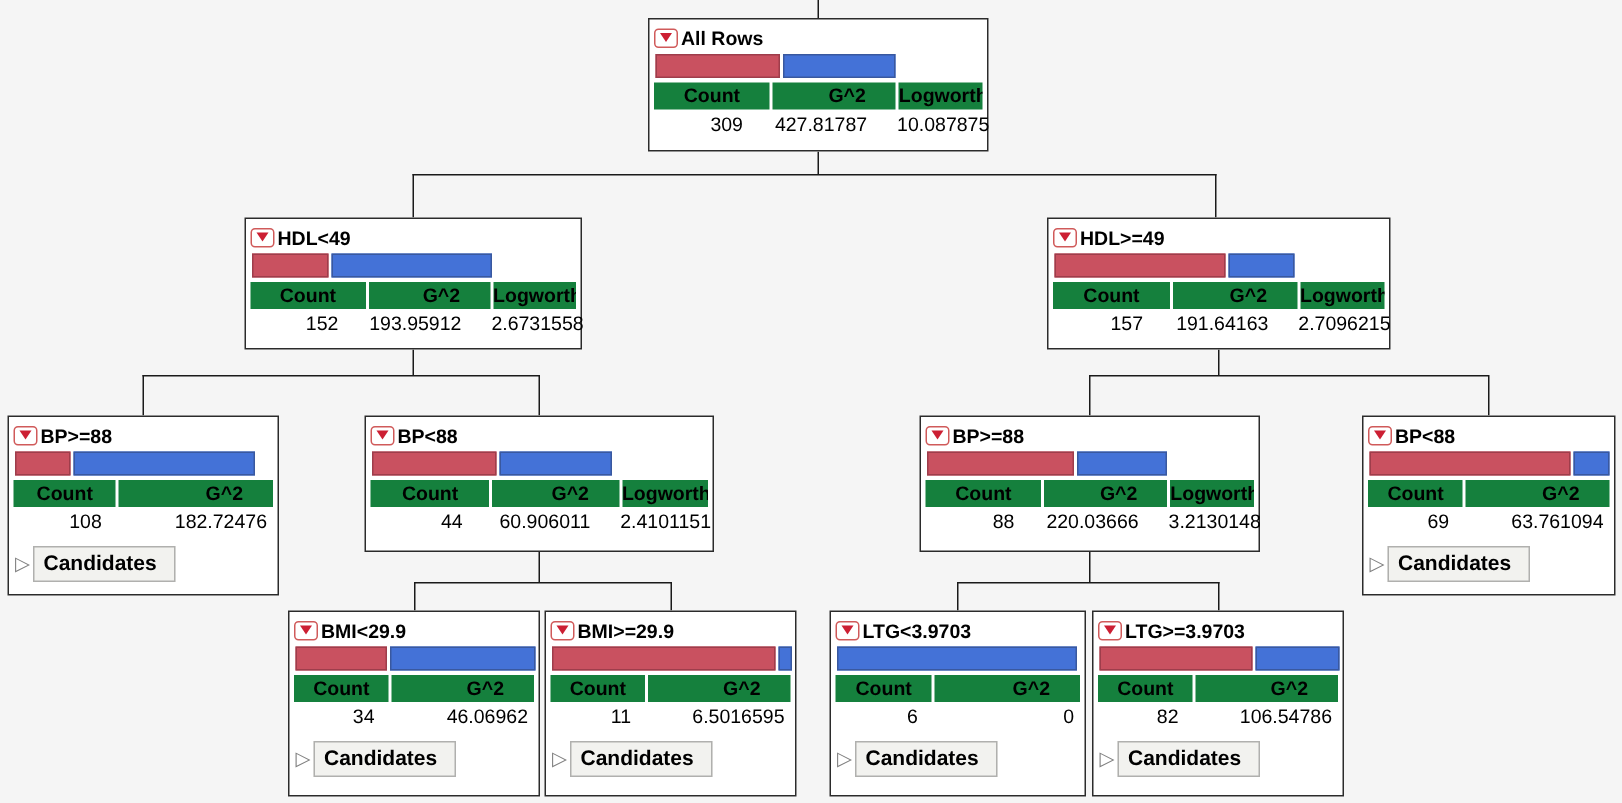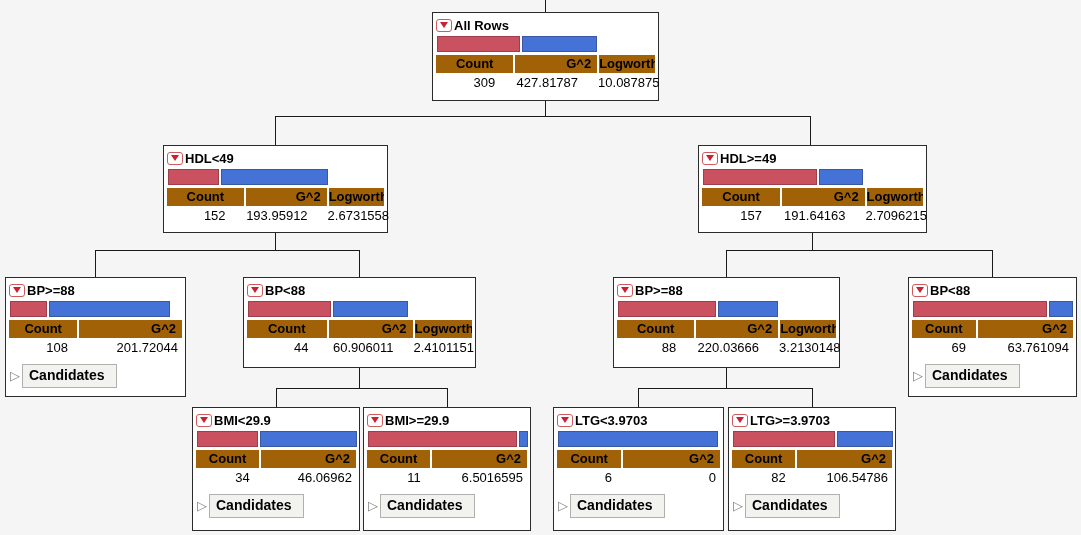--- a/index.html
+++ b/index.html
@@ -69,21 +69,21 @@
   }
   .bar-blue{
     flex:1;
     background:#4472d7;
     border:1px solid #39589f;
     box-sizing:border-box;
     height:100%;
   }
   .hdr{display:flex;gap:2px;height:18px;}
   .hdr .h{
-    background:#a16207;
+    background:#15803d;
     font-weight:bold;
     font-size:13px;
     line-height:18px;
     box-sizing:border-box;
     overflow:hidden;
     white-space:nowrap;
   }
   .vals{display:flex;gap:16px;height:20px;}
   .vals .v{
     font-size:13px;
@@ -94,21 +94,21 @@
     white-space:nowrap;
   }
   
   .c3 .col1{width:36%;}
   .c3 .col2{width:38%;}
   .c3 .col3{width:26%;}
   
   .c2 .col1{width:40%;}
   .c2 .col2{width:60%;}
   .h.col1{text-align:center;}
-  .h.col2{text-align:right;padding-right:6px;}
+  .h.col2{text-align:right;padding-right:20px;}
   .h.col3{text-align:center;}
   .cand-row{
     display:flex;
     align-items:center;
     margin-top:5px;
     height:25px;
   }
   .disclosure{
     color:#808080;
     font-size:13px;
@@ -238,21 +238,21 @@
     <div class="bar">
         <span class="bar-red" style="width: 23%; background: rgb(201, 81, 96);"></span>
         <span class="bar-blue" style="background: rgb(68, 114, 215);"></span>
       </div>
     <div class="hdr c2">
       <span class="h col1">Count</span>
       <span class="h col2">G^2</span>
     </div>
     <div class="vals c2">
       <span class="v col1">108</span>
-      <span class="v col2">201.72044</span>
+      <span class="v col2">182.72476</span>
     </div>
     <div class="cand-row">
       <span class="disclosure">▷</span>
       <span class="cand-box">Candidates</span>
     </div>
   </div>
 
   <div class="node" style="left:243px;top:277px;width:233px;height:91px">
     <div class="title-row">
       <span class="dd-btn">

